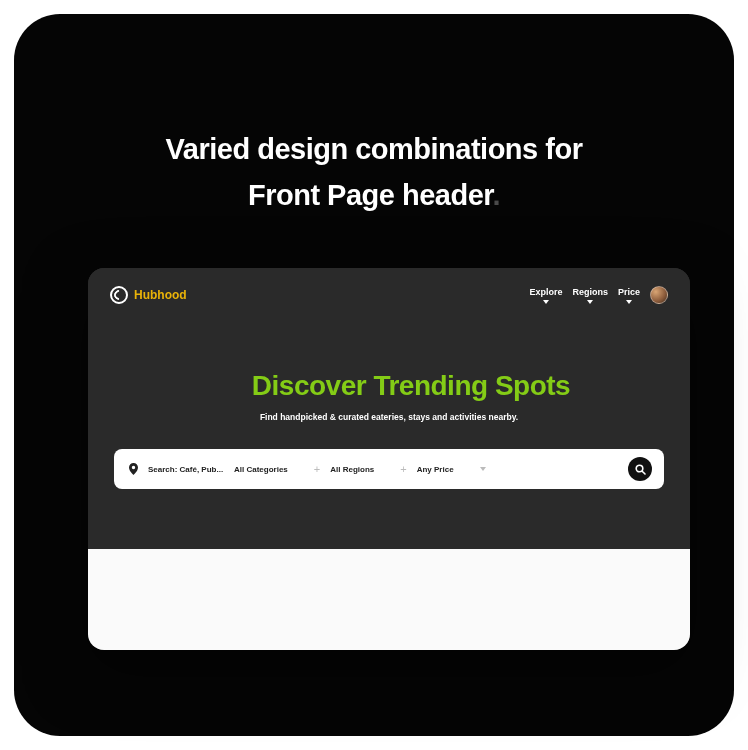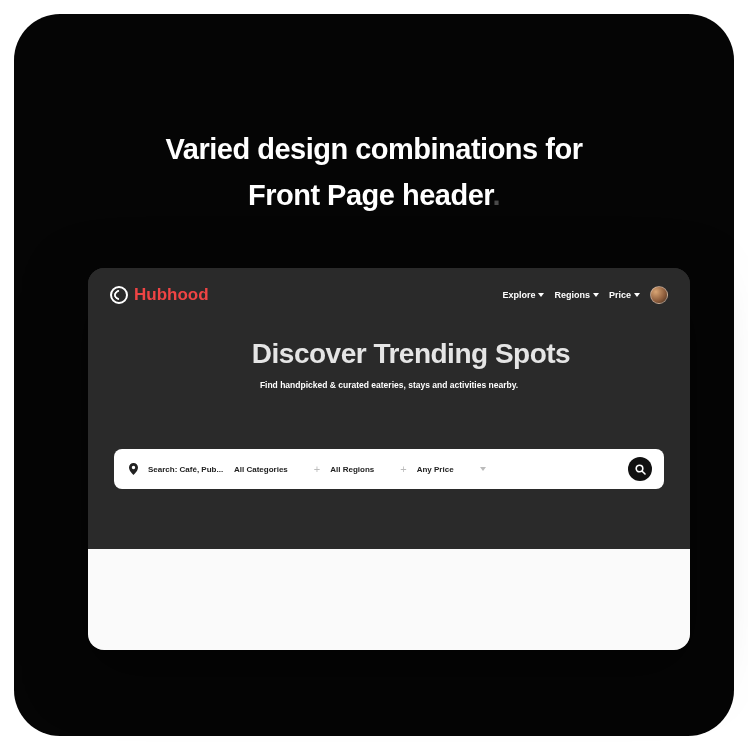--- a/index.html
+++ b/index.html
@@ -73,57 +73,58 @@
     content: "";
     width: 6px;
     height: 6px;
     border: 2px solid #fff;
     border-radius: 50%;
     border-bottom-color: transparent;
     border-right-color: transparent;
     transform: rotate(-45deg);
   }
   .brand-name {
-    color: #ef4444;
+    color: #eab308;
     font-weight: 800;
-    font-size: 17px;
+    font-size: 12px;
   }
   .menu {
     display: flex;
     align-items: center;
     gap: 10px;
   }
   .menu-item {
     color: #fff;
     font-size: 9px;
     font-weight: 600;
     display: flex;
     align-items: center;
     gap: 3px;
     cursor: pointer;
+    flex-direction: column;
   }
   .caret {
     width: 0; height: 0;
     border-left: 3px solid transparent;
     border-right: 3px solid transparent;
     border-top: 4px solid #fff;
   }
   .avatar {
     width: 18px;
     height: 18px;
     border-radius: 50%;
     background: radial-gradient(circle at 30% 30%, #d9a574 0%, #8a5a3a 60%, #3a2818 100%);
     border: 1px solid rgba(255,255,255,0.4);
   }
   .hero-title {
-    color: #e5e5e5;
+    color: #84cc16;
     text-align: center;
     font-weight: 900;
     font-size: 28px;
-    margin-top: 30px;
+    margin-top: 62px;
     letter-spacing: -0.5px;
     padding-left: 44px;
   }
   .hero-sub {
     color: #fff;
     text-align: center;
     font-weight: 700;
     font-size: 8.5px;
     margin-top: 10px;
   }

